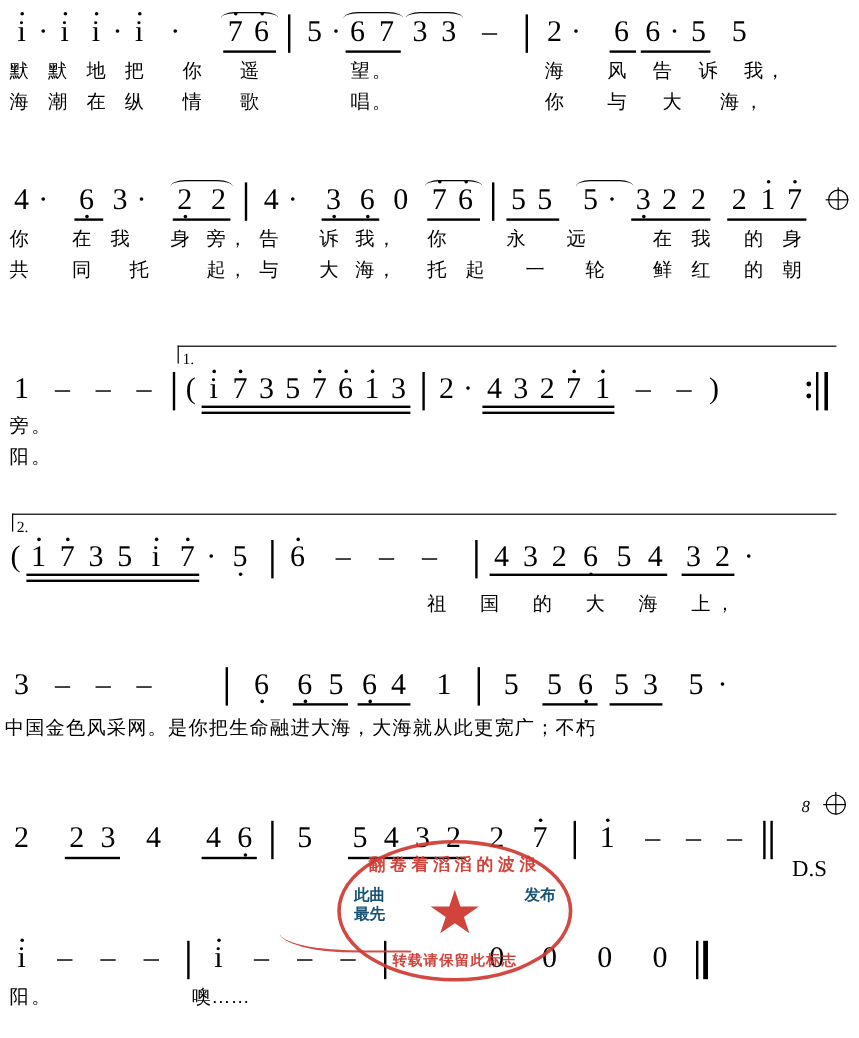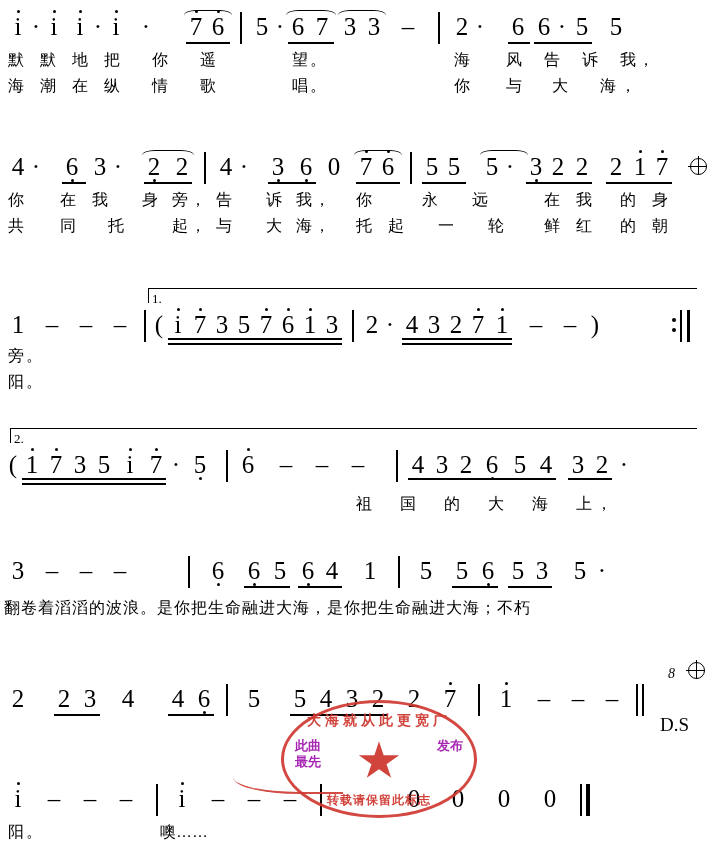--- a/index.html
+++ b/index.html
@@ -224,21 +224,21 @@
     letter-spacing: 4px;
   }
   #stamp .arc-bot {
     bottom: 9px;
     font-size: 12px;
     letter-spacing: 1px;
   }
   #stamp .arc-l, #stamp .arc-r {
     position: absolute;
     top: 38px;
-    color: #a21caf;
+    color: #0c4a6e;
     font-family: "Liberation Sans", sans-serif;
     font-size: 13px;
     font-weight: bold;
     opacity: .95;
     line-height: 16px;
   }
   #stamp .arc-l { left: 14px; }
   #stamp .arc-r { right: 14px; }
   #stamp .tail {
     position: absolute;
@@ -524,21 +524,21 @@
       <span class="tok" style="left:452px;width:20px;">5</span>
       <span class="tok dotdn" style="left:478px;width:20px;">6</span>
       <div class="beam" style="left:452px;top:34px;width:46px;"></div>
       <span class="tok" style="left:508px;width:20px;">5</span>
       <span class="tok" style="left:532px;width:20px;">3</span>
       <div class="beam" style="left:508px;top:34px;width:44px;"></div>
       <span class="tok" style="left:570px;width:20px;">5</span>
       <span class="tok" style="left:596px;width:12px;">·</span>
     </div>
     <div class="lyricrow" style="top:4px;">
-      <span class="lyr" style="left:4px;width:700px;text-align:left;font-size:16px;letter-spacing:1px;">翻卷着滔滔的波浪。是你把生命融进大海，是你把生命融进大海；不朽</span>
+      <span class="lyr" style="left:4px;width:700px;text-align:left;font-size:16px;letter-spacing:1px;">中国金色风采网。是你把生命融进大海，大海就从此更宽广；不朽</span>
     </div>
   </div>
 
   <div class="system" style="top:660px;">
     <div class="ottava" style="left:668px;top:6px;">8</div>
     <div class="coda" style="left:688px;top:2px;"></div>
     <div class="noterow" style="top:20px;">
       <span class="tok" style="left:8px;width:20px;">2</span>
       <span class="tok" style="left:54px;width:20px;">2</span>
       <span class="tok" style="left:80px;width:20px;">3</span>
@@ -591,21 +591,21 @@
     <div class="lyricrow" style="top:0px;">
       <span class="lyr" style="left:4px;width:24px;">阳</span>
       <span class="lyr" style="left:24px;width:20px;">。</span>
       <span class="lyr" style="left:160px;width:120px;text-align:left;">噢……</span>
     </div>
   </div>
 
 
   <div id="stamp">
     <div class="ring"></div>
-    <div class="arc-top">大海就从此更宽广</div>
+    <div class="arc-top">翻卷着滔滔的波浪</div>
     <div class="arc-l">
       <span>此曲</span><br>
       <span>最先</span>
     </div>
     <div class="arc-r">发布</div>
     <div class="star"></div>
     <div class="arc-bot">转载请保留此标志</div>
     <div class="tail"></div>
   </div>
 

